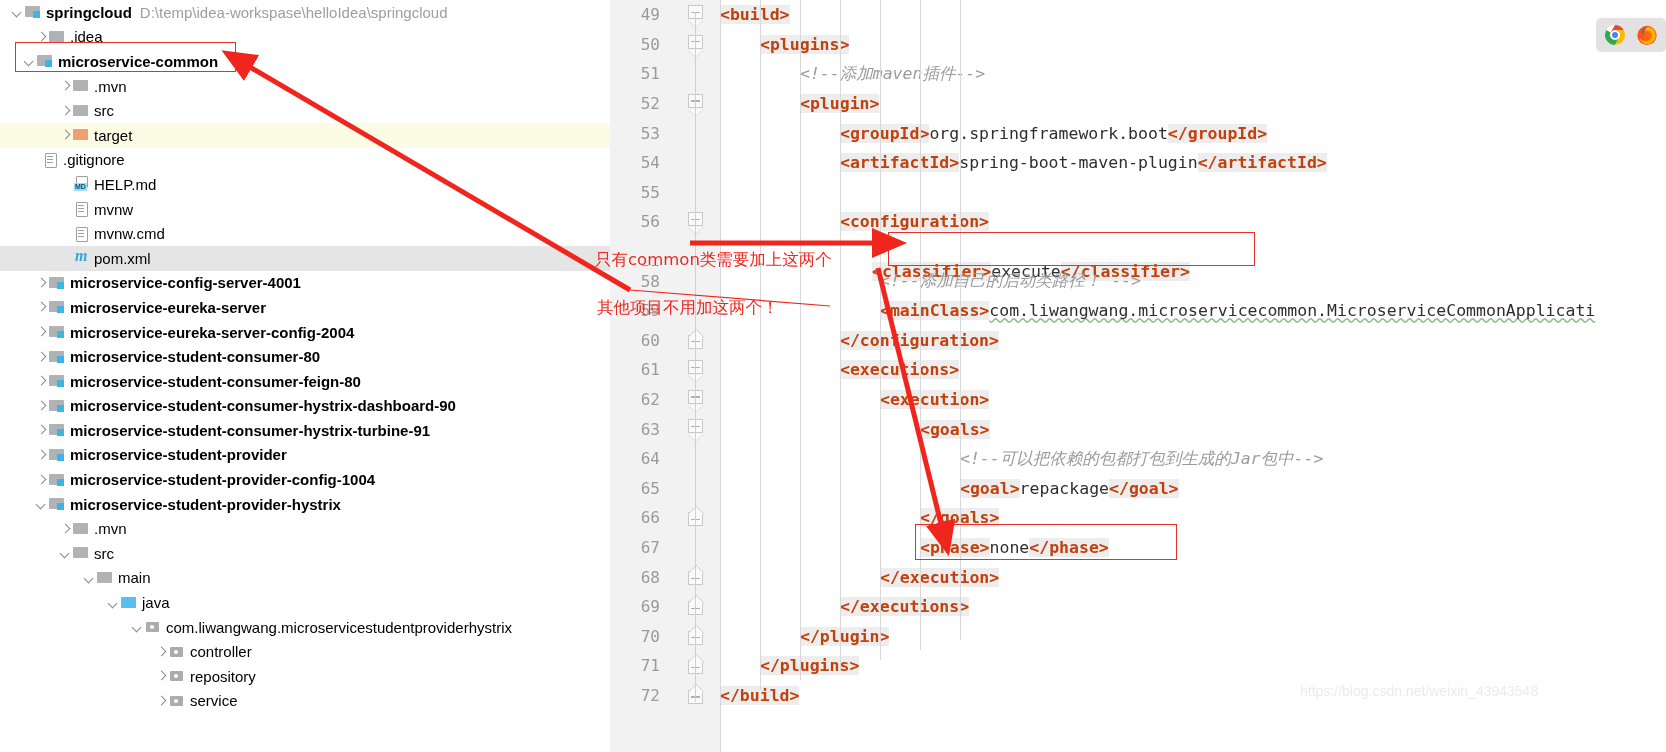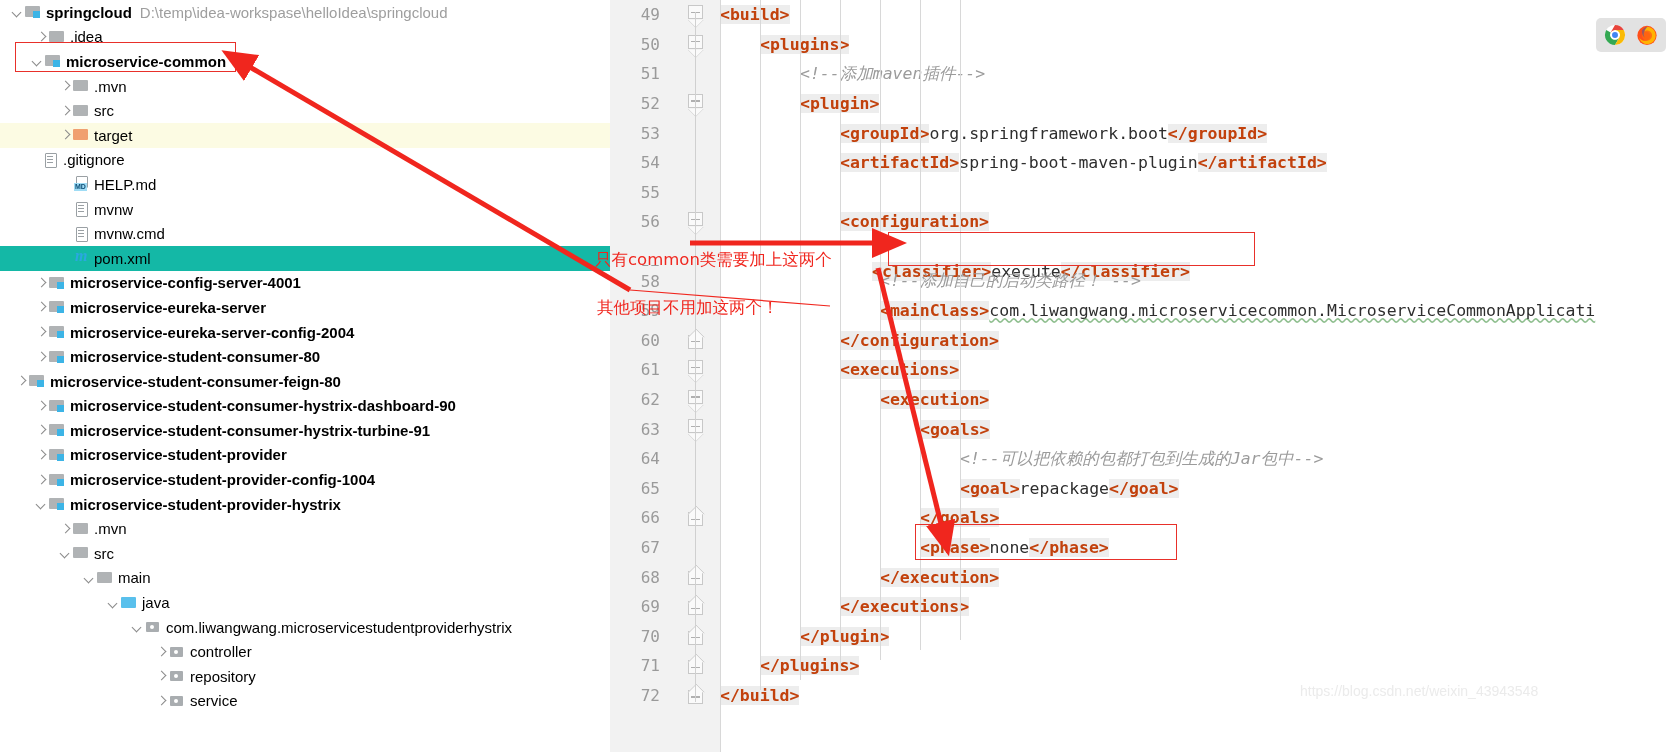--- a/index.html
+++ b/index.html
@@ -12,21 +12,21 @@
 
   
   #project-tree{
     position:absolute;left:0;top:0;width:610px;height:752px;
     background:#ffffff;overflow:hidden;
   }
   .tree-row{
     position:relative;height:24.6px;display:flex;align-items:center;
     white-space:nowrap;font-size:15px;color:#000;
   }
-  .tree-row.sel{background:#14b8a6;}
+  .tree-row.sel{background:#e5e5e5;}
   .tree-row.hl{background:#fcfbe3;}
   .arrow{
     width:14px;height:14px;flex:0 0 14px;position:relative;
   }
   .arrow.right::before{
     content:"";position:absolute;left:4px;top:3px;width:6px;height:6px;
     border-right:1.7px solid #8a8a8a;border-bottom:1.7px solid #8a8a8a;
     transform:rotate(-45deg);
   }
   .arrow.down::before{
@@ -202,21 +202,21 @@
     <span class="lbl bold">springcloud</span>
     <span class="path-lbl">D:\temp\idea-workspase\helloIdea\springcloud</span>
   </div>
 
   <div id="tree-body">
       <div class="tree-row" style="padding-left: 34px;">
         <span class="arrow right"></span>
         <span class="ico folder"></span>
         <span class="lbl">.idea</span>
       </div>
-      <div class="tree-row" style="padding-left: 30px;">
+      <div class="tree-row" style="padding-left: 22px;">
         <span class="arrow down"></span>
         <span class="ico module"></span>
         <span class="lbl bold">microservice-common</span>
       </div>
       <div class="tree-row" style="padding-left: 58px;">
         <span class="arrow right"></span>
         <span class="ico folder"></span>
         <span class="lbl">.mvn</span>
       </div>
       <div class="tree-row" style="padding-left: 58px;">
@@ -267,21 +267,21 @@
       <div class="tree-row" style="padding-left: 34px;">
         <span class="arrow right"></span>
         <span class="ico module"></span>
         <span class="lbl bold">microservice-eureka-server-config-2004</span>
       </div>
       <div class="tree-row" style="padding-left: 34px;">
         <span class="arrow right"></span>
         <span class="ico module"></span>
         <span class="lbl bold">microservice-student-consumer-80</span>
       </div>
-      <div class="tree-row" style="padding-left: 14px;">
+      <div class="tree-row" style="padding-left: 34px;">
         <span class="arrow right"></span>
         <span class="ico module"></span>
         <span class="lbl bold">microservice-student-consumer-feign-80</span>
       </div>
       <div class="tree-row" style=" margin-left: 34px;">
         <span class="arrow right"></span>
         <span class="ico module"></span>
         <span class="lbl bold">microservice-student-consumer-hystrix-dashboard-90</span>
       </div>
       <div class="tree-row" style="padding-left: 34px;">

